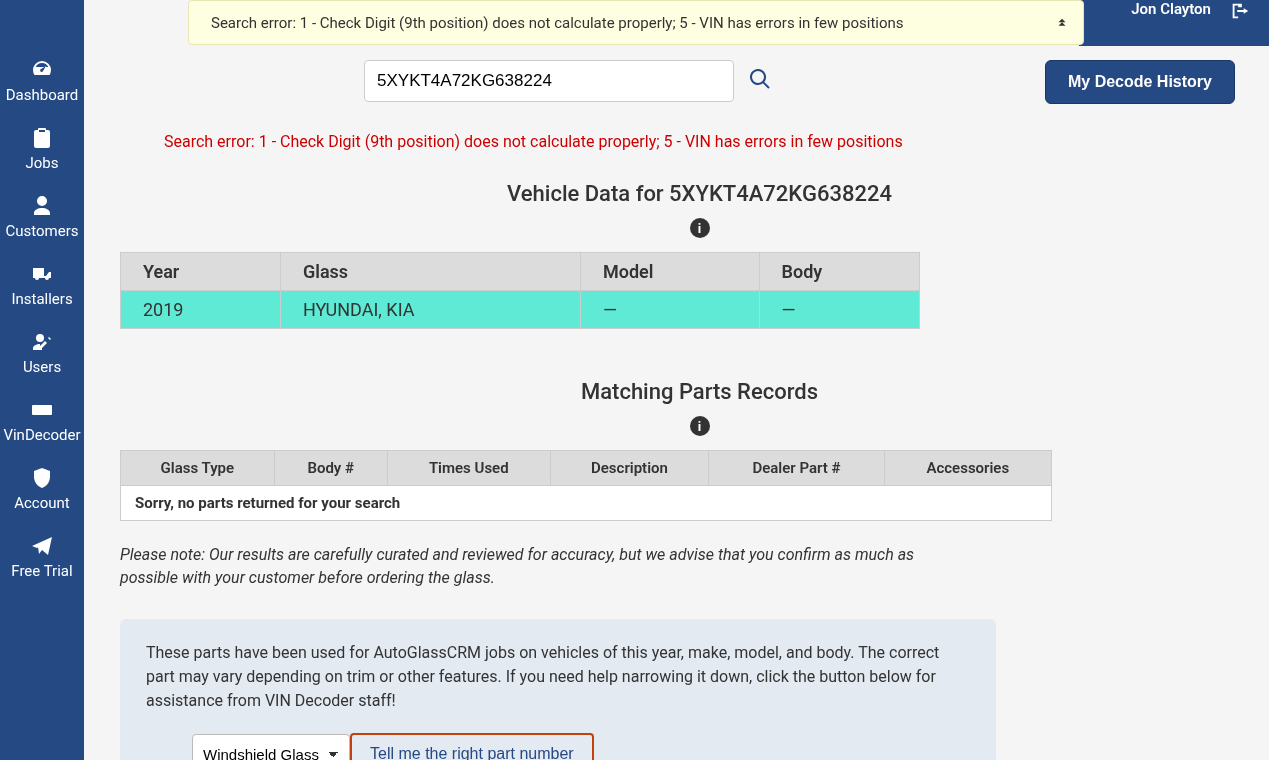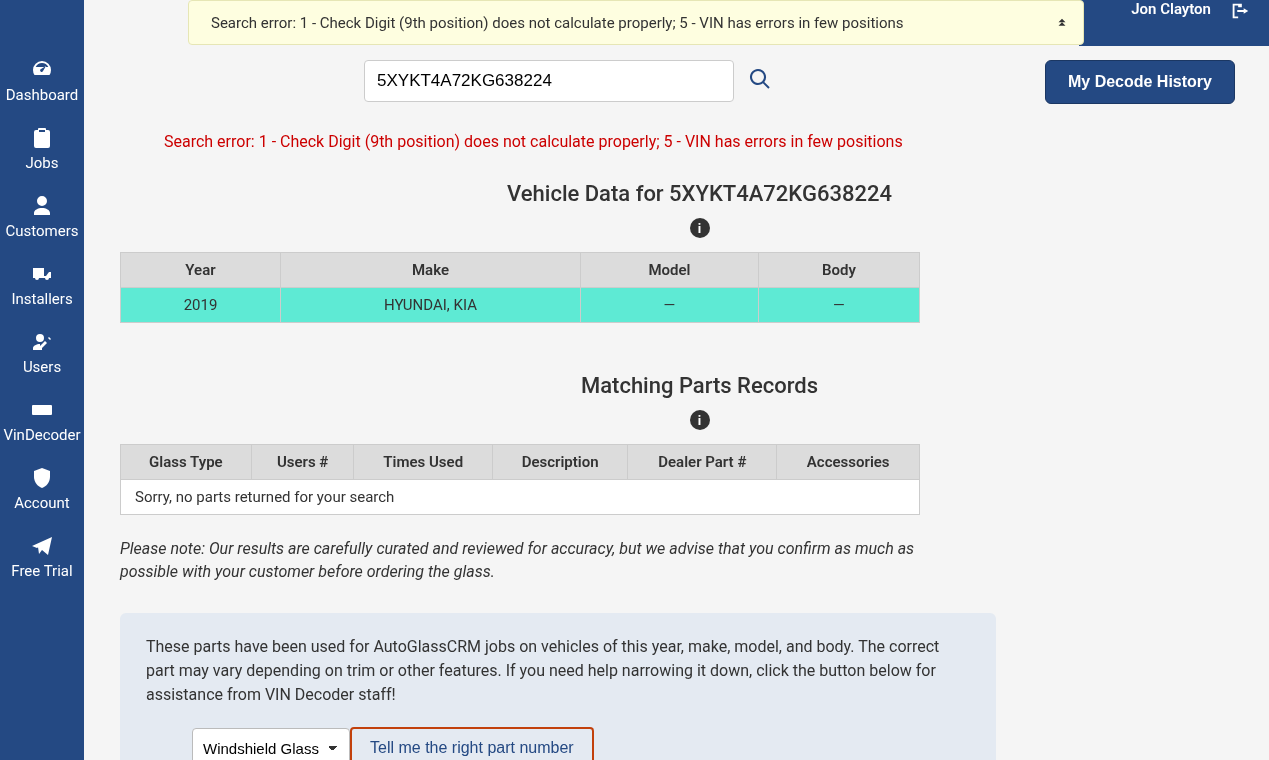--- a/index.html
+++ b/index.html
@@ -53,26 +53,26 @@
   h2.section {
     font-size:22px; font-weight:500; margin:22px 0 14px 46px; color:#333;
     display:flex; align-items:center; gap:12px;flex-direction:column;
   }
   .info-circle {
     display:inline-flex; width:20px; height:20px; border-radius:50%; background:#333; color:#fff;
     align-items:center; justify-content:center; font-size:13px; font-weight:bold; font-style:normal;
   }
 
   table.data { border-collapse:collapse; width:800px; margin-left:2px;}
-  table.data th, table.data td { border:1px solid #ccc; padding:8px 22px; text-align:center; font-size:15px;}
+  table.data th, table.data td { border:1px solid #ccc; padding:8px 22px; text-align:left; font-size:18px;}
   table.data th { background:#dcdcdc; font-weight:600;}
   table.data td { background:#5eead4;}
 
-  table.parts { border-collapse:collapse; width:800px; margin-left:2px;}
-  table.parts th, table.parts td { border:1px solid #ccc; padding:8px 14px; text-align:center; font-size:15px;}
+  table.parts { border-collapse:collapse; width:932px; margin-left:2px;}
+  table.parts th, table.parts td { border:1px solid #ccc; padding:8px 14px; text-align:center; font-size:15px;font-weight:bold;}
   table.parts th { background:#dcdcdc; font-weight:600;}
   table.parts td { background:#fff; text-align:left;}
 
   .note { font-style:italic; color:#333; font-size:16px; width:800px; margin:22px 0 30px 2px; line-height:1.45;}
 
   .help-panel {
     background:#e4eaf2; border-radius:6px; width:876px; margin-left:2px;
     padding:22px 26px 26px; font-size:16px; line-height:1.5; color:#333;
   }
   .help-controls { margin-top:20px; display:flex; align-items:center; padding-left:46px;}
@@ -180,21 +180,21 @@
 
   <h2 class="section">
     <span>Vehicle Data for 5XYKT4A72KG638224</span>
     <span class="info-circle">i</span>
   </h2>
 
   <table class="data">
     <tbody>
         <tr>
       <th id="vd-th-year">Year</th>
-      <th id="vd-th-make">Make</th>
+      <th id="vd-th-make">Glass</th>
       <th>Model</th>
       <th>Body</th>
     </tr>
     <tr>
       <td id="vd-td-year">2019</td>
       <td id="vd-td-make">HYUNDAI, KIA</td>
       <td>—</td>
       <td>—</td>
     </tr>
   </tbody>
@@ -202,21 +202,21 @@
 
   <h2 class="section" style="margin-top:50px">
     <span>Matching Parts Records</span>
     <span class="info-circle">i</span>
   </h2>
 
   <table class="parts">
     <tbody>
         <tr>
       <th>Glass Type</th>
-      <th>Users #</th>
+      <th>Body #</th>
       <th>Times Used</th>
       <th>Description</th>
       <th>Dealer Part #</th>
       <th>Accessories</th>
     </tr>
     <tr>
       <td colspan="6">Sorry, no parts returned for your search</td>
     </tr>
   </tbody>
     </table>

